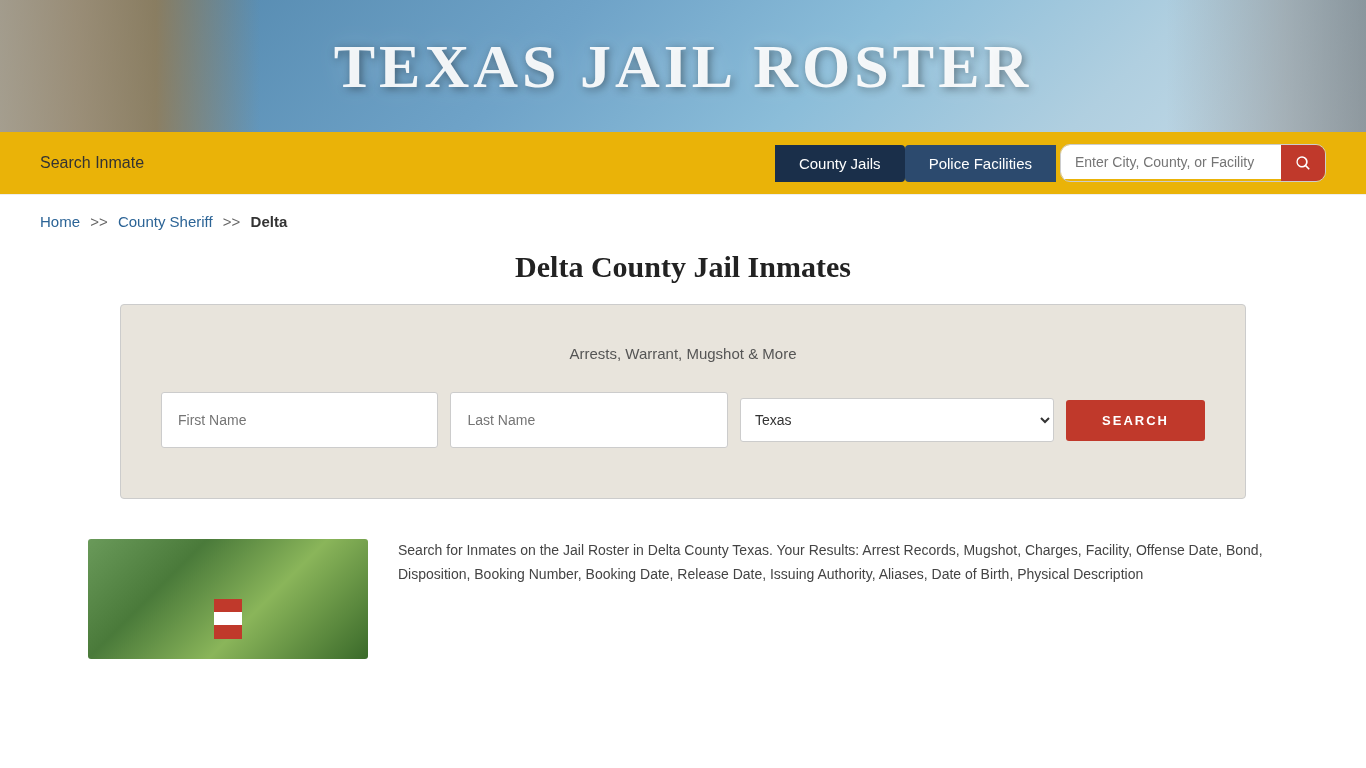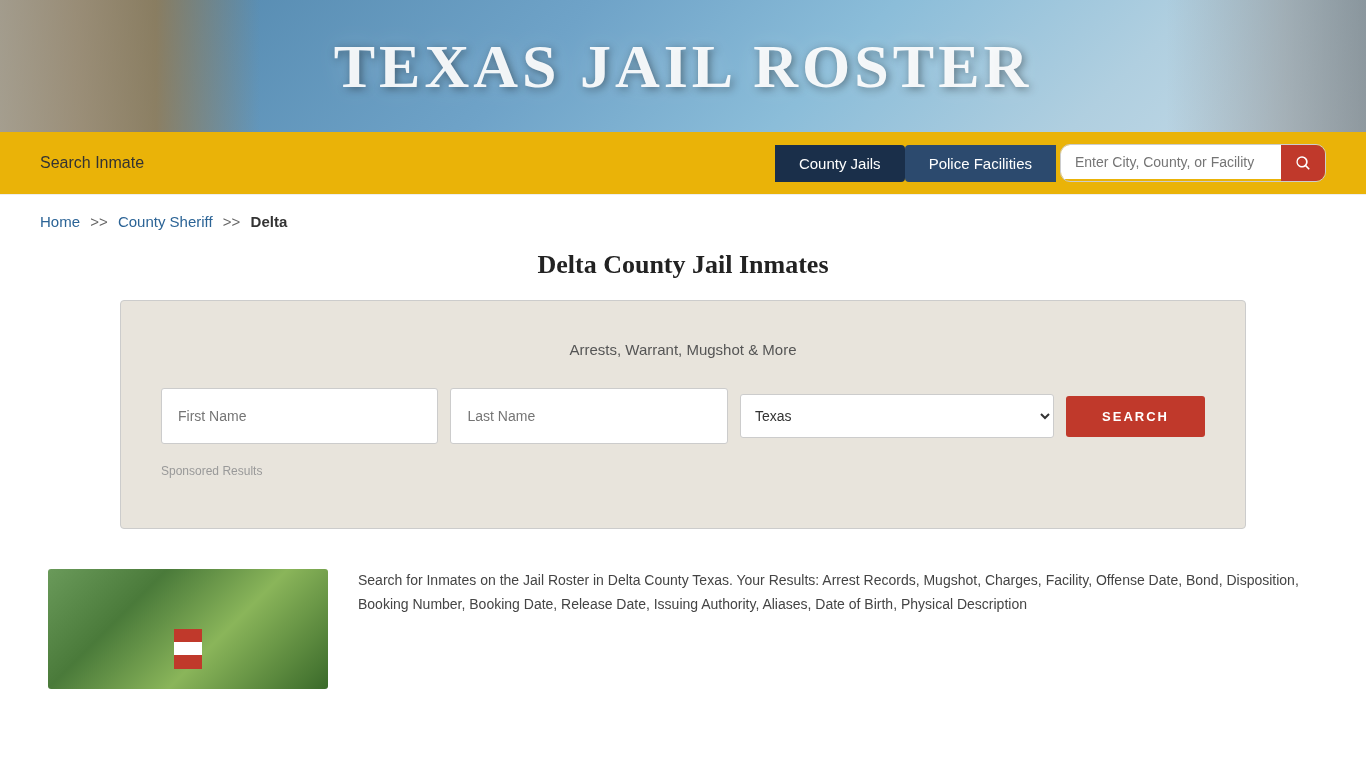--- a/index.html
+++ b/index.html
@@ -127,21 +127,21 @@
     }
     .breadcrumb .current {
       font-weight: bold;
       color: #333;
     }
 
     
     .page-title {
       text-align: center;
       font-family: Georgia, serif;
-      font-size: 26px;
+      font-size: 30px;
       font-weight: bold;
       color: #222;
       margin: 10px 0 20px 0;
     }
 
     
     .record-check-box {
       margin: 0 120px 30px 120px;
       background: #e8e4dc;
       border: 1px solid #ccc;
@@ -208,21 +208,21 @@
     .sponsored-label {
       margin-top: 20px;
       font-family: Arial, sans-serif;
       font-size: 12px;
       color: #999;
     }
 
     
     .bottom-section {
       display: flex;
-      padding: 10px 48px;
+      padding: 10px 88px;
       gap: 30px;
       align-items: flex-start;
     }
     .bottom-image {
       width: 280px;
       min-width: 280px;
       height: 120px;
       background: linear-gradient(135deg, #6a9a5a 0%, #4a7a3a 30%, #8ab55a 60%, #3a6a2a 100%);
       border-radius: 3px;
       position: relative;
@@ -277,21 +277,20 @@
 <h1 class="page-title">Delta County Jail Inmates</h1>
 
 <div class="record-check-box">
   <div class="record-check-subtitle">Arrests, Warrant, Mugshot &amp; More</div>
   <div class="record-check-form">
     <input class="form-input form-input-first" type="text" placeholder="First Name" style="">
     <input class="form-input form-input-last" type="text" placeholder="Last Name" style="">
     <select class="form-select" id="state-select"><option value="Texas">Texas</option><option value="Alabama">Alabama</option><option value="Alaska">Alaska</option><option value="Arizona">Arizona</option><option value="Arkansas">Arkansas</option><option value="California">California</option><option value="Colorado">Colorado</option><option value="Connecticut">Connecticut</option><option value="Delaware">Delaware</option><option value="Florida">Florida</option><option value="Georgia">Georgia</option><option value="Hawaii">Hawaii</option><option value="Idaho">Idaho</option><option value="Illinois">Illinois</option><option value="Indiana">Indiana</option><option value="Iowa">Iowa</option><option value="Kansas">Kansas</option><option value="Kentucky">Kentucky</option><option value="Louisiana">Louisiana</option><option value="Maine">Maine</option><option value="Maryland">Maryland</option><option value="Massachusetts">Massachusetts</option><option value="Michigan">Michigan</option><option value="Minnesota">Minnesota</option><option value="Mississippi">Mississippi</option><option value="Missouri">Missouri</option><option value="Montana">Montana</option><option value="Nebraska">Nebraska</option><option value="Nevada">Nevada</option><option value="New Hampshire">New Hampshire</option><option value="New Jersey">New Jersey</option><option value="New Mexico">New Mexico</option><option value="New York">New York</option><option value="North Carolina">North Carolina</option><option value="North Dakota">North Dakota</option><option value="Ohio">Ohio</option><option value="Oklahoma">Oklahoma</option><option value="Oregon">Oregon</option><option value="Pennsylvania">Pennsylvania</option><option value="Rhode Island">Rhode Island</option><option value="South Carolina">South Carolina</option><option value="South Dakota">South Dakota</option><option value="Tennessee">Tennessee</option><option value="Utah">Utah</option><option value="Vermont">Vermont</option><option value="Virginia">Virginia</option><option value="Washington">Washington</option><option value="West Virginia">West Virginia</option><option value="Wisconsin">Wisconsin</option><option value="Wyoming">Wyoming</option></select>
     <button class="form-search-btn">SEARCH</button>
   </div>
-  <div class="sponsored-label">Sponsored Results</div>
 </div>
 
 <div class="bottom-section">
   <div class="bottom-image">
     <div class="flag-stripe-red"></div>
   </div>
   <div class="bottom-text">Search for Inmates on the Jail Roster in Delta County Texas. Your Results: Arrest Records, Mugshot, Charges, Facility, Offense Date, Bond, Disposition, Booking Number, Booking Date, Release Date, Issuing Authority, Aliases, Date of Birth, Physical Description</div>
 </div>
 
 </body></html>

